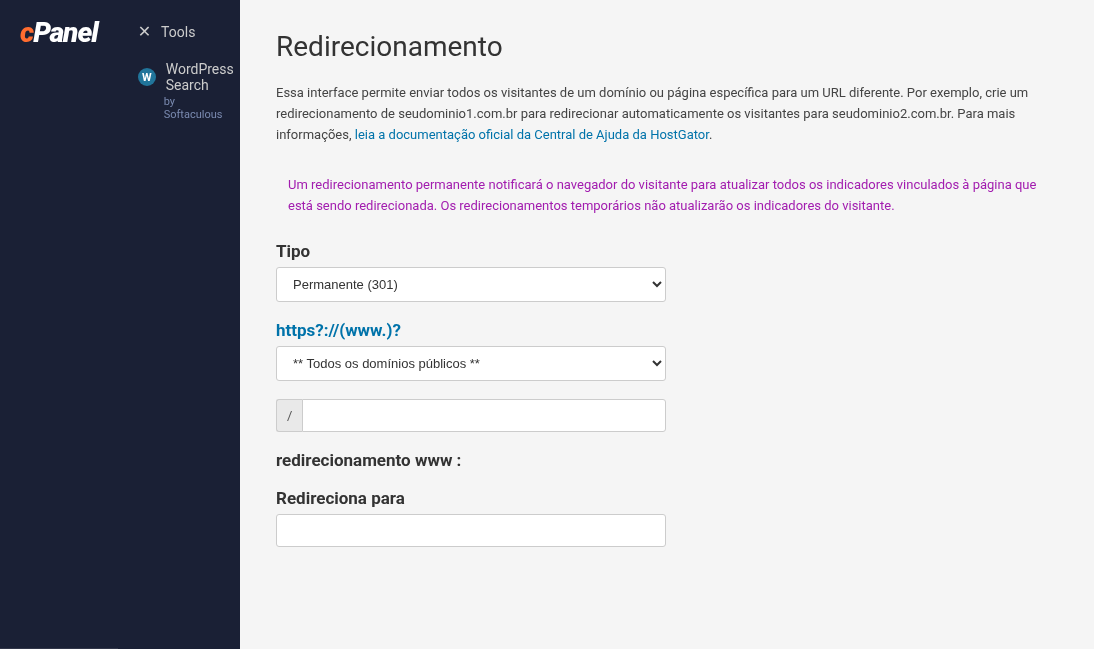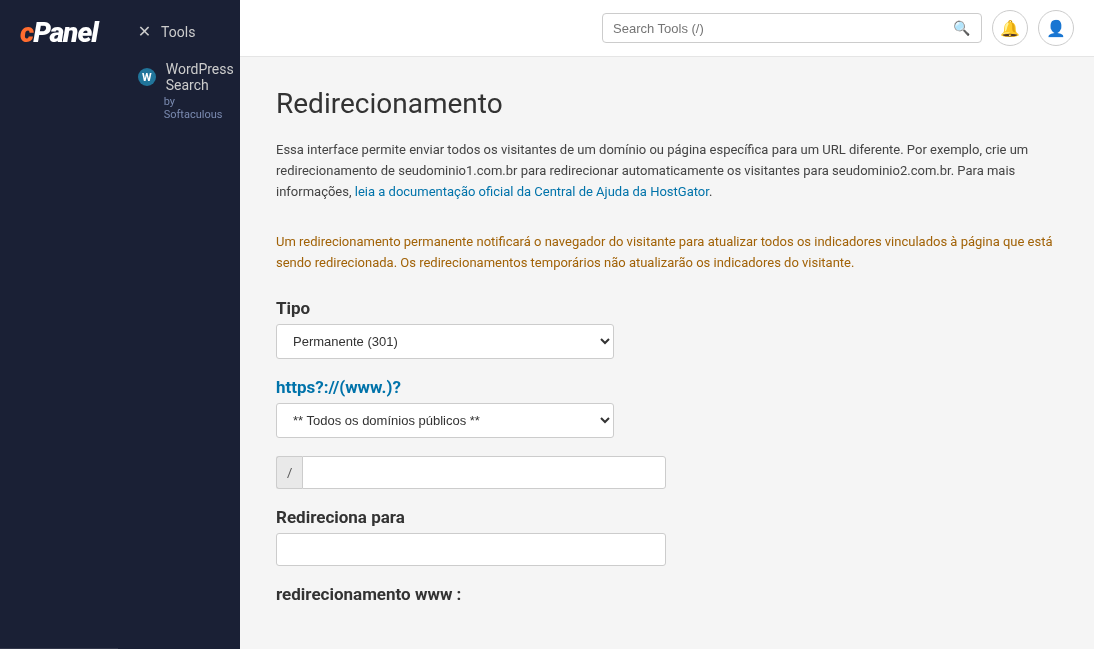--- a/index.html
+++ b/index.html
@@ -156,40 +156,41 @@
     }
 
     .section-title {
       font-size: 22px;
       font-weight: 400;
       color: #333;
       margin-bottom: 10px;
     }
     .section-description {
       font-size: 13px;
-      color: #a16207;
+      color: #a21caf;
       line-height: 1.6;
       margin-bottom: 24px;
+      margin-left: 12px;
     }
 
     .form-group {
       margin-bottom: 18px;
     }
     .form-label {
       display: block;
       font-size: 17px;
       color: #333;
       margin-bottom: 6px;
       font-weight: 700;
     }
     .form-label.blue {
       color: #0073aa;
     }
     .form-select {
-      width: 338px;
+      width: 390px;
       padding: 8px 12px;
       font-size: 13px;
       border: 1px solid #ccc;
       border-radius: 3px;
       background: #fff;
       color: #333;
       appearance: auto;
       cursor: pointer;
     }
     .input-with-prefix {
@@ -244,32 +245,20 @@
         <div class="wp-icon">W</div>
         <span>WordPress Search</span>
       </div>
       <div class="sidebar-wp-sub">by Softaculous</div>
     </div>
   </nav>
 </div>
 
 <div class="main">
 
-  <div class="header">
-    <div class="search-bar">
-      <input type="text" placeholder="Search Tools (/)" style="">
-      <span class="search-icon-btn">🔍</span>
-    </div>
-    <button class="header-icon-btn">
-      <span>🔔</span>
-    </button>
-    <button class="header-icon-btn">
-      <span>👤</span>
-    </button>
-  </div>
 
   <div class="content">
     <h1 class="page-title">Redirecionamento</h1>
 
     <p class="description">
       <span>Essa interface permite enviar todos os visitantes de um domínio ou página específica para um URL diferente. Por exemplo, crie um redirecionamento de seudominio1.com.br para redirecionar automaticamente os visitantes para seudominio2.com.br. Para mais informações, </span><a href="#">leia a documentação oficial da Central de Ajuda da HostGator</a><span>.</span>
     </p>
 
     <p class="section-description">Um redirecionamento permanente notificará o navegador do visitante para atualizar todos os indicadores vinculados à página que está sendo redirecionada. Os redirecionamentos temporários não atualizarão os indicadores do visitante.</p>
 
@@ -289,21 +278,21 @@
     </div>
 
     <div class="form-group">
       <div class="input-with-prefix">
         <span class="input-prefix">/</span>
         <input type="text" class="form-input" style="">
       </div>
     </div>
 
     <div class="form-group">
+      <label class="form-label">redirecionamento www :</label>
+    </div>
+
+    <div class="form-group">
       <label class="form-label">Redireciona para</label>
       <input type="text" class="form-input-full" style="">
     </div>
-
-    <div class="form-group">
-      <label class="form-label">redirecionamento www :</label>
-    </div>
   </div>
 </div>
 
 </body></html>

